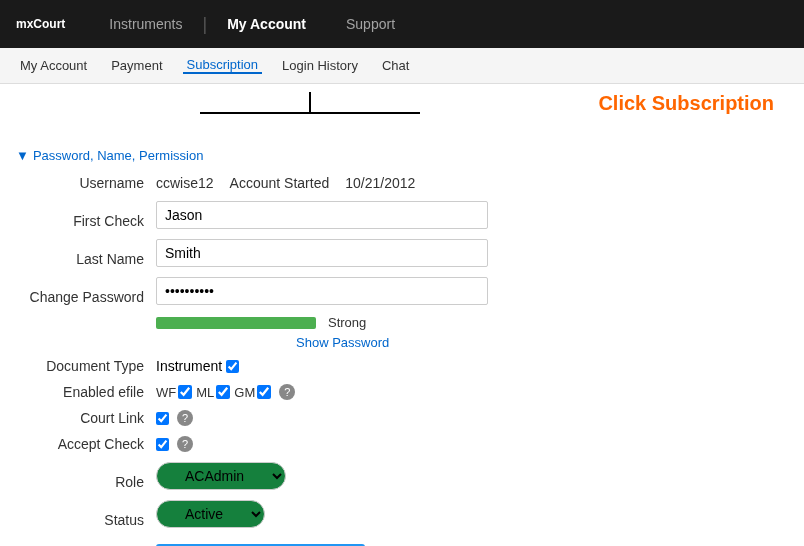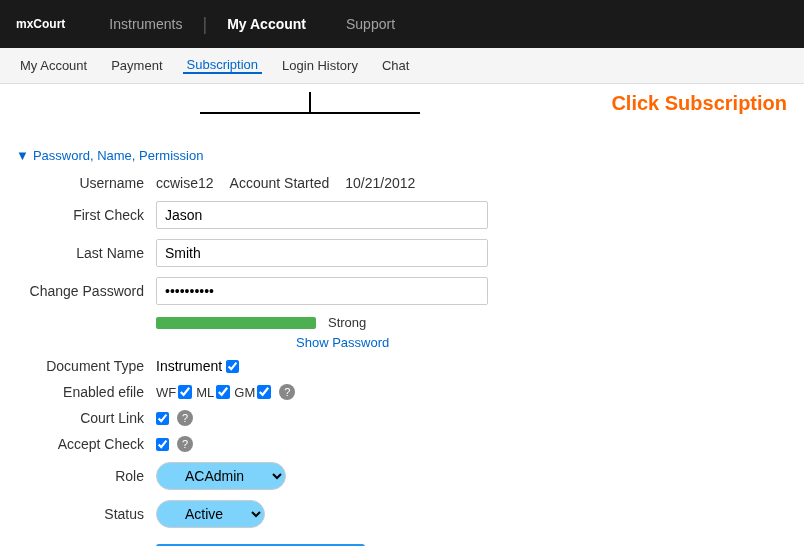--- a/index.html
+++ b/index.html
@@ -88,21 +88,21 @@
     .arrow-h-line {
       width: 220px;
       height: 2px;
       background: #000;
     }
     .click-label {
       color: #ff6600;
       font-size: 20px;
       font-weight: bold;
       position: absolute;
-      right: 17px;
+      right: 30px;
       top: 8px;
     }
 
     
     .section-header {
       display: flex;
       align-items: center;
       padding: 4px 16px;
       color: #0066cc;
       font-size: 13px;
@@ -111,21 +111,21 @@
     .section-header .chevron {
       margin-right: 4px;
     }
 
     
     .form-area {
       padding: 8px 16px 16px 16px;
     }
     .form-row {
       display: flex;
-      align-items: center;
+      align-items: flex-end;
       margin-bottom: 10px;
     }
     .form-label {
       width: 140px;
       text-align: right;
       padding-right: 12px;
       color: #333;
       font-size: 14px;
       flex-shrink: 0;
     }
@@ -204,21 +204,21 @@
       cursor: pointer;
       margin-left: 4px;
     }
 
     
     .form-select {
       border: 1px solid #ccc;
       padding: 4px 24px;
       font-size: 14px;
       border-radius: 14px;
-      background: #7dd3fc;
+      background: #15803d;
     }
 
     
     .btn-update {
       background: #2196f3;
       color: #fff;
       border: none;
       padding: 10px 30px;
       font-size: 16px;
       border-radius: 3px;

